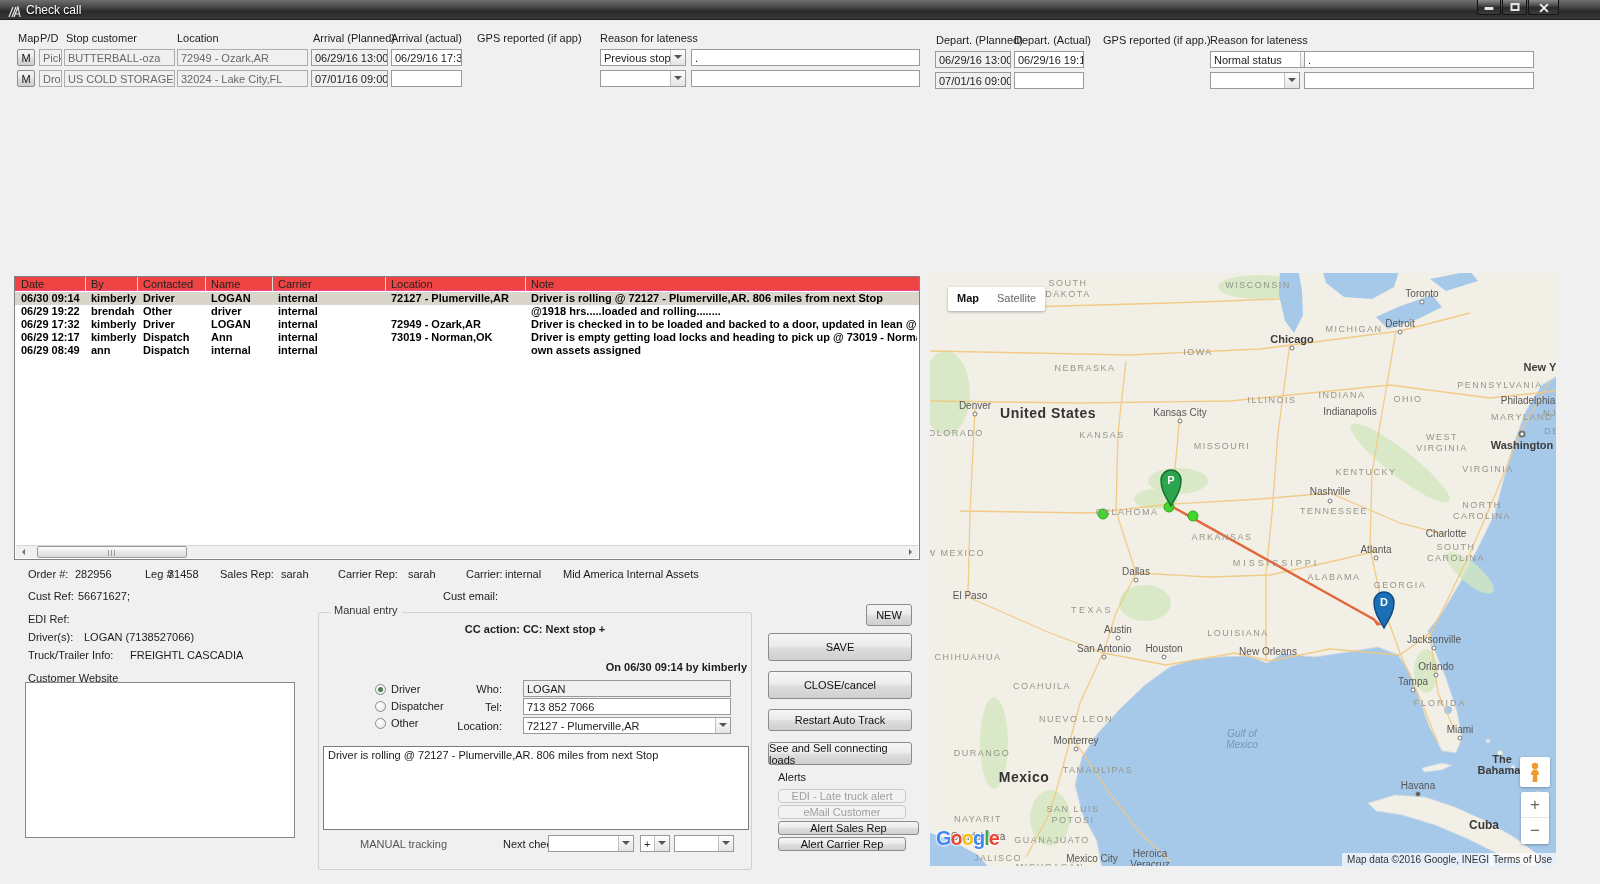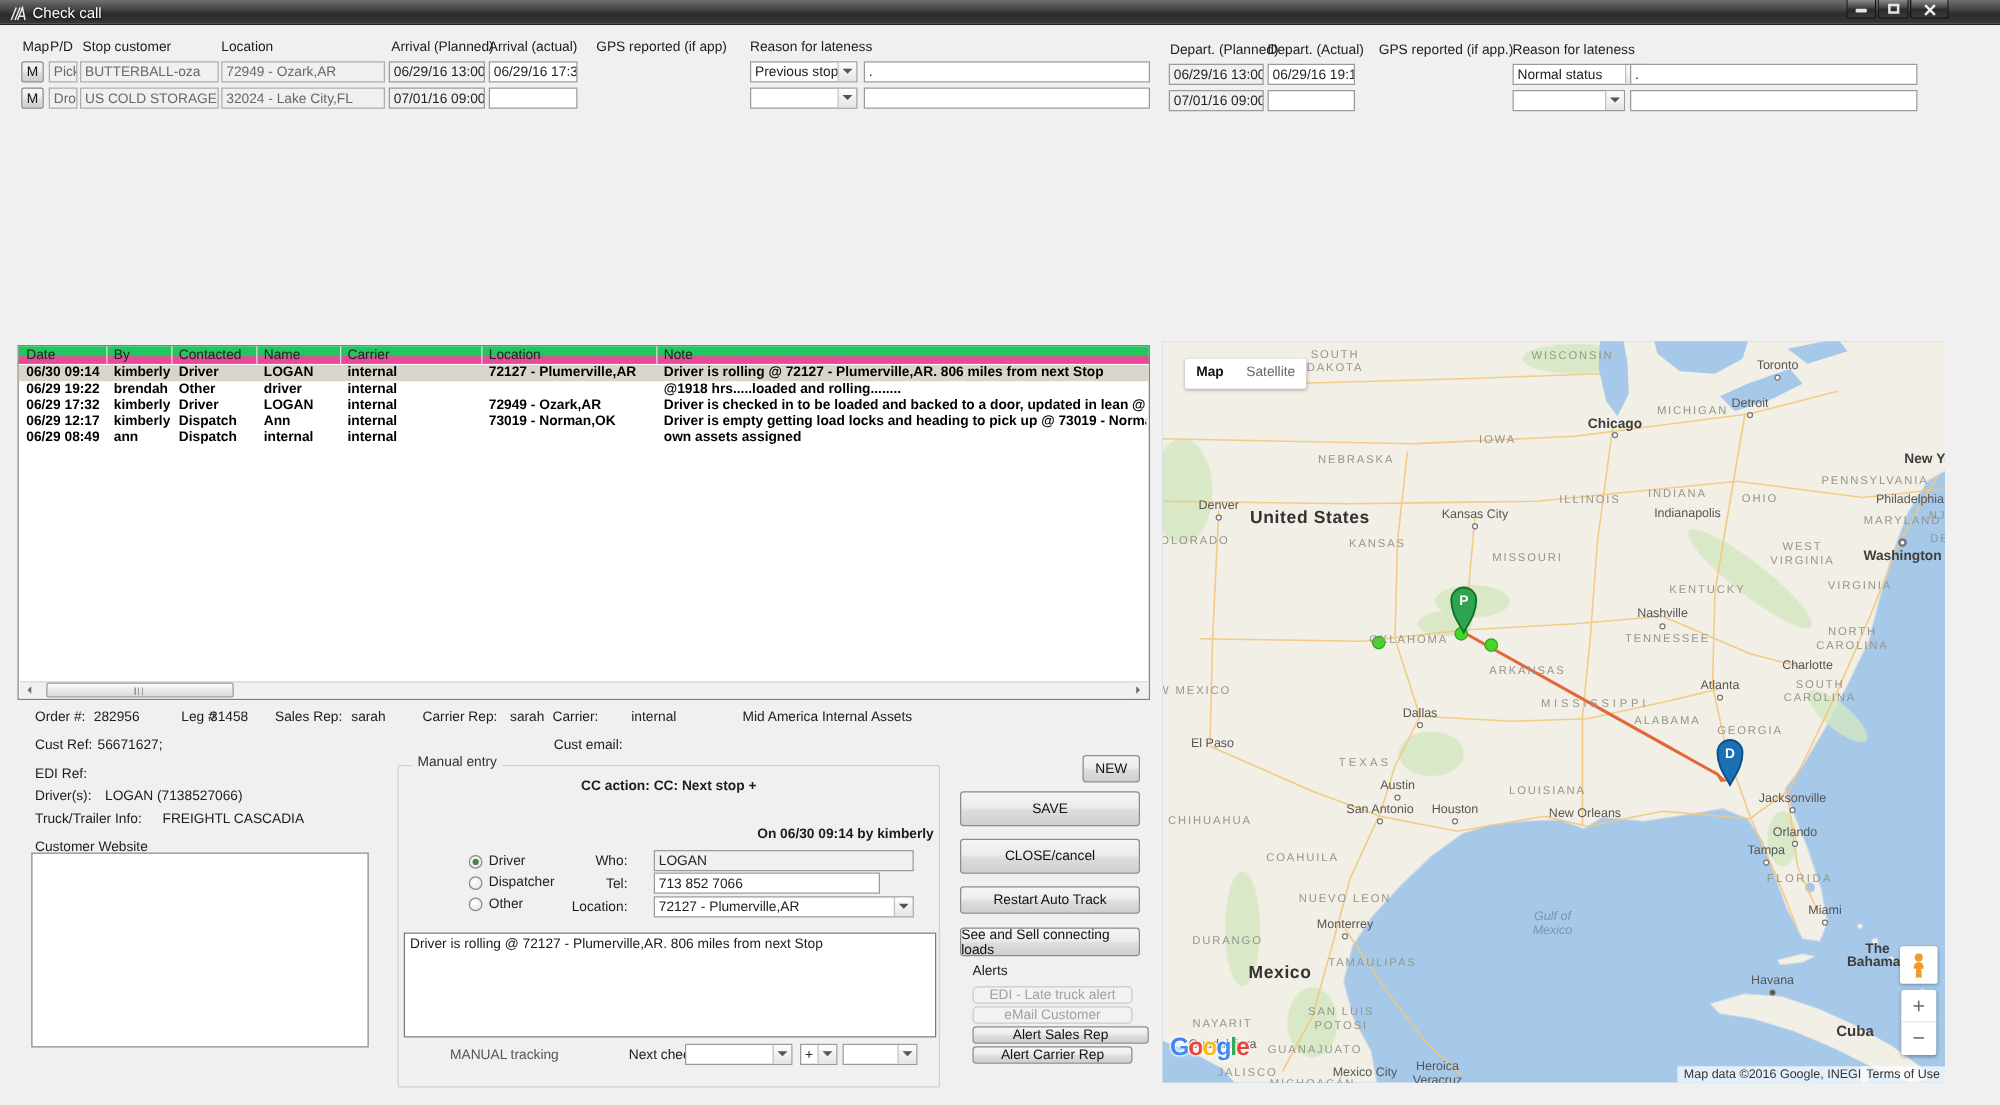--- a/index.html
+++ b/index.html
@@ -33,21 +33,21 @@
     border:4px solid transparent; border-top-color:#555; }
 
   .btn { position:absolute; display:flex; align-items:center; justify-content:center;
     font-size:11px; color:#111; border:1px solid #8b8b8b; border-radius:3px;
     background:linear-gradient(180deg,#f5f5f5,#ececec 45%,#dddddd 55%,#cfcfcf); }
   .btn.alertbtn { border-radius:3px; height:14px; font-size:11px; }
   .btn.disabled { background:#f2f2f2; border-color:#c9c9c9; color:#a0a0a0; border-radius:4px; }
 
   
   .lt { position:absolute; left:14px; top:276px; width:906px; height:284px; background:#fff; border:1px solid #828282; }
-  .lt-head { position:absolute; left:0; top:0; right:0; height:14px; background:#22c55e; border-bottom:6px solid #ec4899; }
+  .lt-head { position:absolute; left:0; top:0; right:0; height:14px; background:#ef4444; border-bottom:1px solid #ec4899; }
   .lt-head span { position:absolute; top:0; line-height:14px; font-size:11px; color:#222; padding-left:5px; }
   .lt-sep { position:absolute; top:0; height:14px; width:1px; background:#dcdcdc; }
   .lt-row { position:absolute; left:0; width:904px; height:13px; font-size:11px; line-height:13px; white-space:nowrap; }
   .lt-row.sel { background:#d9d5cb; }
   .lt-row span { position:absolute; top:0; overflow:hidden;font-weight:bold; }
   .c1{left:6px;width:64px}.c2{left:76px;width:50px}.c3{left:128px;width:66px}
   .c4{left:196px;width:64px}.c5{left:263px;width:110px}.c6{left:376px;width:138px}.c7{left:516px;width:386px}
 
   .hscroll { position:absolute; left:1px; bottom:1px; width:902px; height:13px; background:#f0f0f0; border-top:1px solid #d5d5d5; }
   .sb-btn { position:absolute; top:0; width:13px; height:12px; background:#f0f0f0; }
@@ -250,23 +250,23 @@
 </div>
 
 <span class="lbl" style="left:28px;top:568px">Order #:</span>
 <span class="lbl" style="left:75px;top:568px">282956</span>
 <span class="lbl" style="left:145px;top:568px">Leg  #</span>
 <span class="lbl" style="left:168px;top:568px">31458</span>
 <span class="lbl" style="left:220px;top:568px">Sales Rep:</span>
 <span class="lbl" style="left:281px;top:568px">sarah</span>
 <span class="lbl" style="left:338px;top:568px">Carrier Rep:</span>
 <span class="lbl" style="left:408px;top:568px">sarah</span>
-<span class="lbl" style="left:442px;top:568px">Carrier:</span>
+<span class="lbl" style="left:466px;top:568px">Carrier:</span>
 <span class="lbl" style="left:505px;top:568px">internal</span>
-<span class="lbl" style="left:594px;top:568px">Mid America Internal Assets</span>
+<span class="lbl" style="left:563px;top:568px">Mid America Internal Assets</span>
 <span class="lbl" style="left:28px;top:590px">Cust Ref:</span>
 <span class="lbl" style="left:78px;top:590px">56671627;</span>
 <span class="lbl" style="left:443px;top:590px">Cust email:</span>
 <span class="lbl" style="left:28px;top:613px">EDI Ref:</span>
 <span class="lbl" style="left:28px;top:631px">Driver(s):</span>
 <span class="lbl" style="left:84px;top:631px">LOGAN (7138527066)</span>
 <span class="lbl" style="left:28px;top:649px">Truck/Trailer Info:</span>
 <span class="lbl" style="left:130px;top:649px">FREIGHTL CASCADIA</span>
 <span class="lbl" style="left:28px;top:672px">Customer Website</span>
 <div class="website-box"></div>
@@ -279,21 +279,21 @@
 <span class="radio checked" style="left:375px;top:684px"></span>
 <span class="lbl" style="left:391px;top:683px">Driver</span>
 <span class="radio" style="left:375px;top:701px"></span>
 <span class="lbl" style="left:391px;top:700px">Dispatcher</span>
 <span class="radio" style="left:375px;top:718px"></span>
 <span class="lbl" style="left:391px;top:717px">Other</span>
 
 <span class="lbl" style="left:502px;top:683px;transform:translateX(-100%)">Who:</span>
 <div class="field" style="left:523px;top:680px;width:208px;border-color:#9a9a9a">LOGAN</div>
 <span class="lbl" style="left:502px;top:701px;transform:translateX(-100%)">Tel:</span>
-<div class="field white" style="left:523px;top:698px;width:181px">713 852 7066</div>
+<div class="field white" style="left:523px;top:698px;width:208px">713 852 7066</div>
 <span class="lbl" style="left:502px;top:720px;transform:translateX(-100%)">Location:</span>
 <div class="field white" style="left:523px;top:717px;width:208px">
   <span>72127 - Plumerville,AR</span>
   <span class="sel-arrow"></span>
 </div>
 
 <div class="ta">Driver is rolling @ 72127 - Plumerville,AR. 806 miles from next Stop</div>
 
 <span class="lbl" style="left:360px;top:838px;color:#555">MANUAL tracking</span>
 <span class="lbl" style="left:503px;top:838px">Next check:</span>

